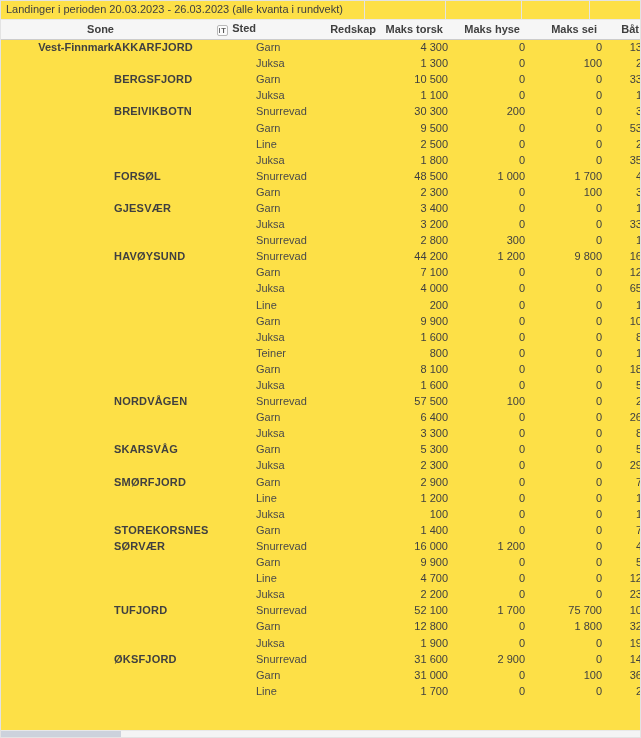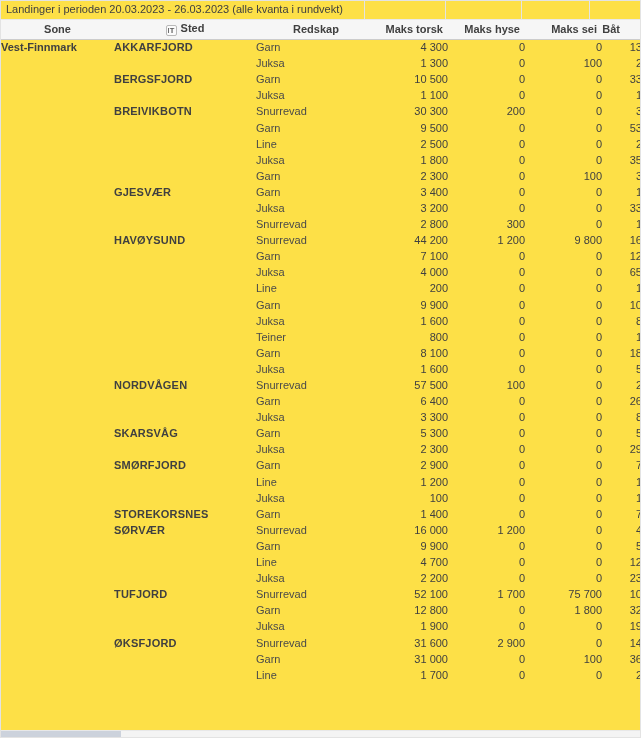--- a/index.html
+++ b/index.html
@@ -15,29 +15,29 @@
   .title-cell {
     width: 363px; box-sizing: border-box; padding: 2px 0 0 5px;
     font-size: 11px; white-space: nowrap; overflow: hidden; color: #404040;
   }
   .title-spacer { box-sizing: border-box; border-left: 1px solid #e3e3e3; height: 100%; }
   .ts1 { width: 81px; } .ts2 { width: 76px; } .ts3 { width: 68px; } .ts4 { flex: 1; }
   
   .data-table { border-collapse: collapse; table-layout: fixed; width: 641px; font-size: 11px; }
   .data-table thead tr { height: 19px; background: #f6f6f6; }
   .data-table th {
-    font-weight: bold; font-size: 11px; text-align: center; padding: 0;
+    font-weight: bold; font-size: 11px; text-align: right; padding: 0;
     border-bottom: 1px solid #cccccc; white-space: nowrap; overflow: hidden;
   }
   .th-sone { padding-left: 5px; }
   th.num, td.num { text-align: right; padding-right: 5px; }
-  td.cell-bat, th.th-bat { padding-right: 22px; }
+  td.cell-bat, th.th-bat { padding-right: 3px; }
   .data-table tbody tr { height: 16.1px; }
   .data-table td { padding: 0; white-space: nowrap; overflow: hidden; }
-  .cell-sone { font-weight: bold; padding-left: 5px; }
+  .cell-sone { font-weight: bold; padding-left: 5px; text-align: right; }
   .cell-sted { font-weight: bold; padding-left: 4px; letter-spacing: 0.2px; }
   .cell-redskap { padding-left: 4px; color: #4a4a4a; }
   
   .sort-icon {
     display: inline-flex; align-items: center; justify-content: center;
     width: 11px; height: 11px; box-sizing: border-box;
     border: 1px solid #b9b9b9; border-radius: 2px; background: #fbfbfb;
     font-size: 7.5px; line-height: 1; color: #595959; font-weight: bold;
     margin-right: 4px; vertical-align: -1px;
   }
@@ -154,20 +154,29 @@
       <td class="cell-sone"></td>
       <td class="cell-sted"></td>
       <td class="cell-redskap">Juksa</td>
       <td class="num">1 800</td>
       <td class="num">0</td>
       <td class="num">0</td>
       <td class="num cell-bat">35</td>
     </tr>
         <tr>
       <td class="cell-sone"></td>
+      <td class="cell-sted">FORSØL</td>
+      <td class="cell-redskap">Snurrevad</td>
+      <td class="num">48 500</td>
+      <td class="num">1 000</td>
+      <td class="num">1 700</td>
+      <td class="num cell-bat">4</td>
+    </tr>
+        <tr>
+      <td class="cell-sone"></td>
       <td class="cell-sted"></td>
       <td class="cell-redskap">Garn</td>
       <td class="num">2 300</td>
       <td class="num">0</td>
       <td class="num">100</td>
       <td class="num cell-bat">3</td>
     </tr>
         <tr>
       <td class="cell-sone"></td>
       <td class="cell-sted">GJESVÆR</td>

